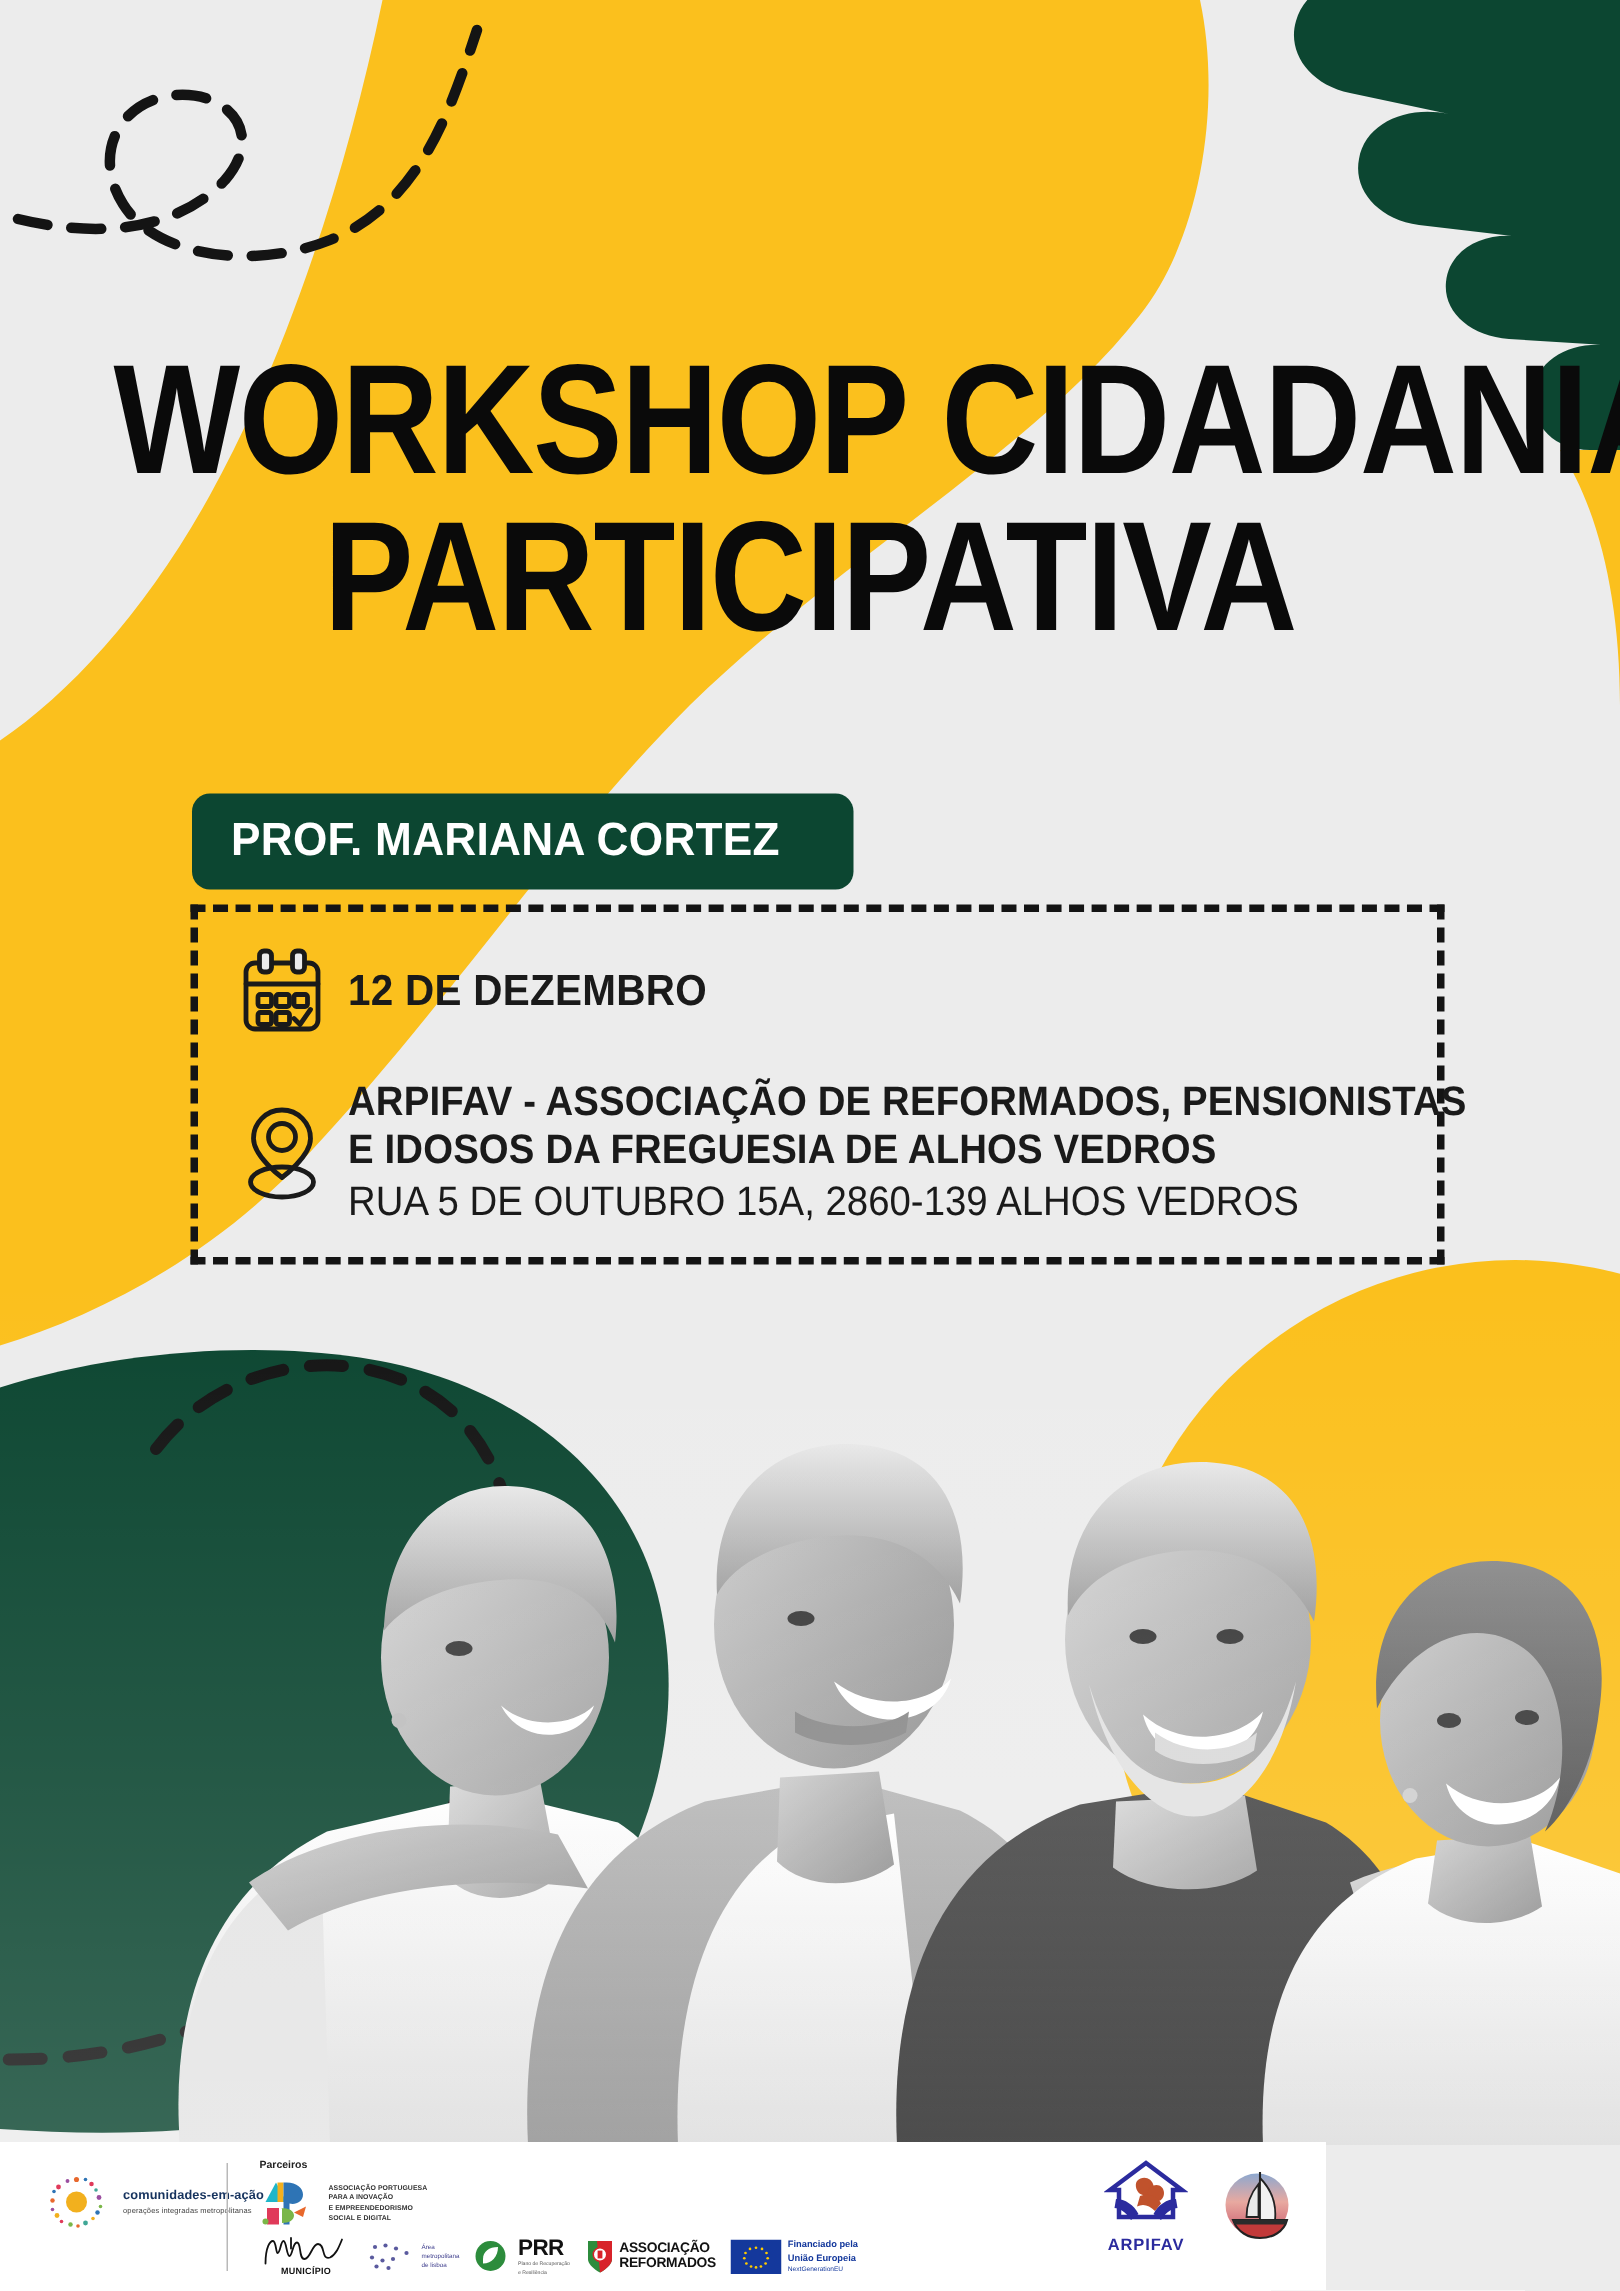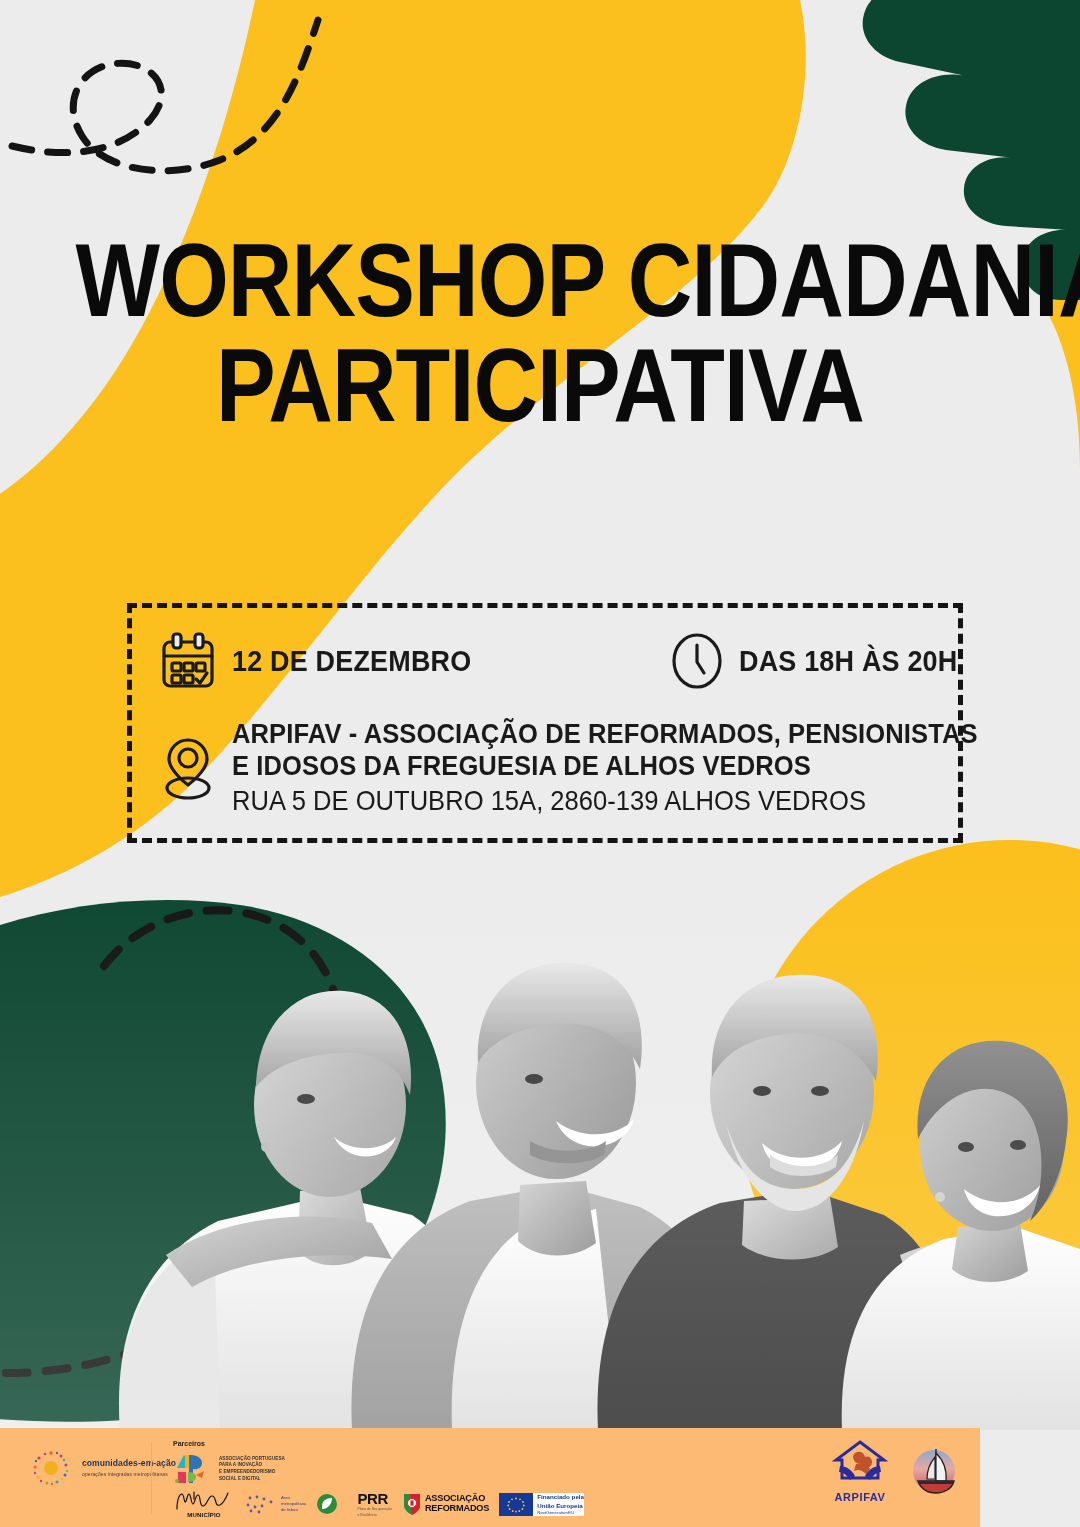--- a/index.html
+++ b/index.html
@@ -59,22 +59,22 @@
   .addr-l3{
     font-family:"Liberation Sans Narrow","Liberation Sans",sans-serif;
     font-weight:normal;font-size:27.5px;color:#1A1A1A;line-height:1.2;
     white-space:nowrap;display:block;margin-top:2px;
     transform:scaleX(0.93);transform-origin:left center;
   }
   
   .photo{position:absolute;left:0;top:855px;width:1080px;height:575px;z-index:5;}
   
   .footer{
-    position:absolute;left:0;top:1428px;width:980px;height:99px;
-    background:#fdba74;z-index:10;text-decoration:underline;
+    position:absolute;left:0;top:1428px;width:884px;height:99px;
+    background:#ffffff;z-index:10;text-decoration:underline;
   }
   .fblock{position:absolute;}
   .f-cea{left:28px;top:17px;display:flex;align-items:center;}
   .cea-name{font-size:8.5px;font-weight:bold;color:#16335e;letter-spacing:0.1px;line-height:1.25;}
   .cea-sub{font-size:5px;color:#444;letter-spacing:0.1px;line-height:1.3;margin-top:2px;}
   .divider{position:absolute;left:151px;top:14px;width:1px;height:72px;background:#b9b9b9;}
   .f-parceiros-label{left:173px;top:12px;font-size:7px;color:#222;font-weight:bold;}
   .f-aip{left:174px;top:24px;display:flex;align-items:center;}
   .aip-txt{font-size:4.6px;color:#333;line-height:1.42;margin-left:5px;font-weight:bold;letter-spacing:0.05px;}
   .f-row2{left:174px;top:62px;display:flex;align-items:center;gap:10px;}
@@ -248,20 +248,23 @@
     </g>
 
     <rect x="0" y="0" width="1080" height="575" fill="url(#gphotoShade)"></rect>
   </svg>
 
   <div class="title-block">
     <div class="title-line l1">WORKSHOP CIDADANIA</div>
     <div class="title-line l2">PARTICIPATIVA</div>
   </div>
 
+  <div class="speaker-badge">
+    <span>PROF. MARIANA CORTEZ</span>
+  </div>
 
   <div class="info-box">
 
     <div class="info-row-top">
 
       <div class="info-item">
         <svg class="glyph" width="56" height="58" viewBox="0 0 56 58" fill="none" stroke="#1A1A1A" stroke-width="3.2" stroke-linecap="round" stroke-linejoin="round">
           <rect x="4" y="10" width="48" height="44" rx="6"></rect>
           <path d="M4,24 L52,24"></path>
           <rect x="13" y="2" width="8" height="14" rx="3" fill="#ECECEC"></rect>
@@ -269,27 +272,20 @@
           <rect x="12" y="31" width="9" height="8" rx="1.6"></rect>
           <rect x="24" y="31" width="9" height="8" rx="1.6"></rect>
           <rect x="36" y="31" width="9" height="8" rx="1.6"></rect>
           <rect x="12" y="43" width="9" height="8" rx="1.6"></rect>
           <rect x="24" y="43" width="9" height="8" rx="1.6"></rect>
           <path d="M36,47 L40,51 L47,41"></path>
         </svg>
         <span class="txt">12 DE DEZEMBRO</span>
       </div>
 
-      <div class="info-item time-item">
-        <svg class="glyph" width="52" height="58" viewBox="0 0 52 58" fill="none" stroke="#1A1A1A" stroke-width="3.2" stroke-linecap="round" stroke-linejoin="round">
-          <ellipse cx="26" cy="29" rx="23" ry="26"></ellipse>
-          <path d="M26,13 L26,30 L33,41"></path>
-        </svg>
-        <span class="txt">DAS 18H ÀS 20H</span>
-      </div>
 
     </div>
 
     <div class="addr-row">
       <svg class="glyph" width="56" height="64" viewBox="0 0 56 64" fill="none" stroke="#1A1A1A" stroke-width="3.2" stroke-linecap="round" stroke-linejoin="round">
         <path d="M28,3 C17,3 9,12 9,22 C9,34 28,48 28,48 C28,48 47,34 47,22 C47,12 39,3 28,3 Z"></path>
         <circle cx="28" cy="21" r="9"></circle>
         <ellipse cx="28" cy="51" rx="21" ry="10"></ellipse>
       </svg>
       <div class="addr-text">
@@ -386,21 +382,21 @@
           <div>metropolitana</div>
           <div>de lisboa</div>
         </div>
       </div>
 
       <div style="display:flex;align-items:center;">
         <svg width="22" height="22" viewBox="0 0 22 22">
           <circle cx="11" cy="11" r="10" fill="#2C8C3C"></circle>
           <path d="M6,13 C6,8 10,5 16,5 C16,11 12,16 6,16 Z" fill="#fff"></path>
         </svg>
-        <div style="margin-left:19px;">
+        <div style="margin-left:7px;">
           <div class="prr-txt">PRR</div>
           <div class="prr-sub">Plano de Recuperação</div>
           <div class="prr-sub">e Resiliência</div>
         </div>
       </div>
 
       <div style="display:flex;align-items:center;">
         <svg width="20" height="24" viewBox="0 0 20 24">
           <path d="M2,2 L18,2 L18,14 C18,19 10,23 10,23 C10,23 2,19 2,14 Z" fill="#2C8C3C"></path>
           <path d="M8,2 L18,2 L18,14 C18,19 10,23 10,23 Z" fill="#D8232A"></path>

